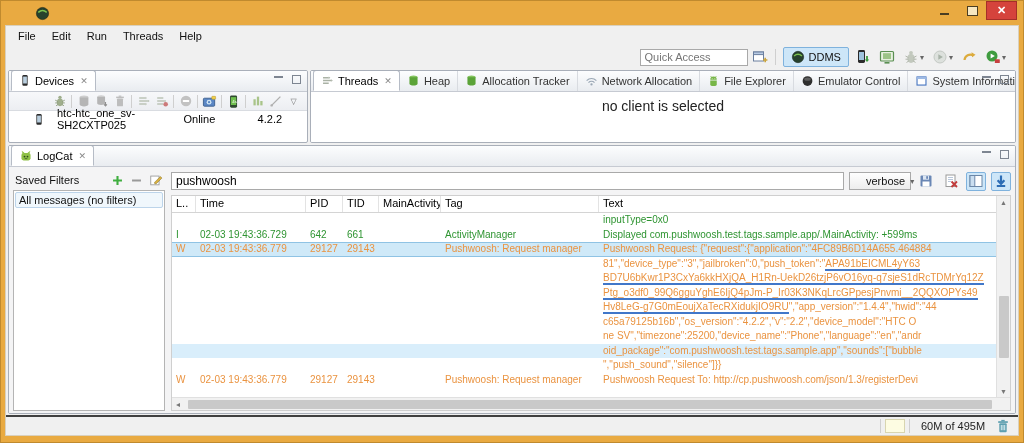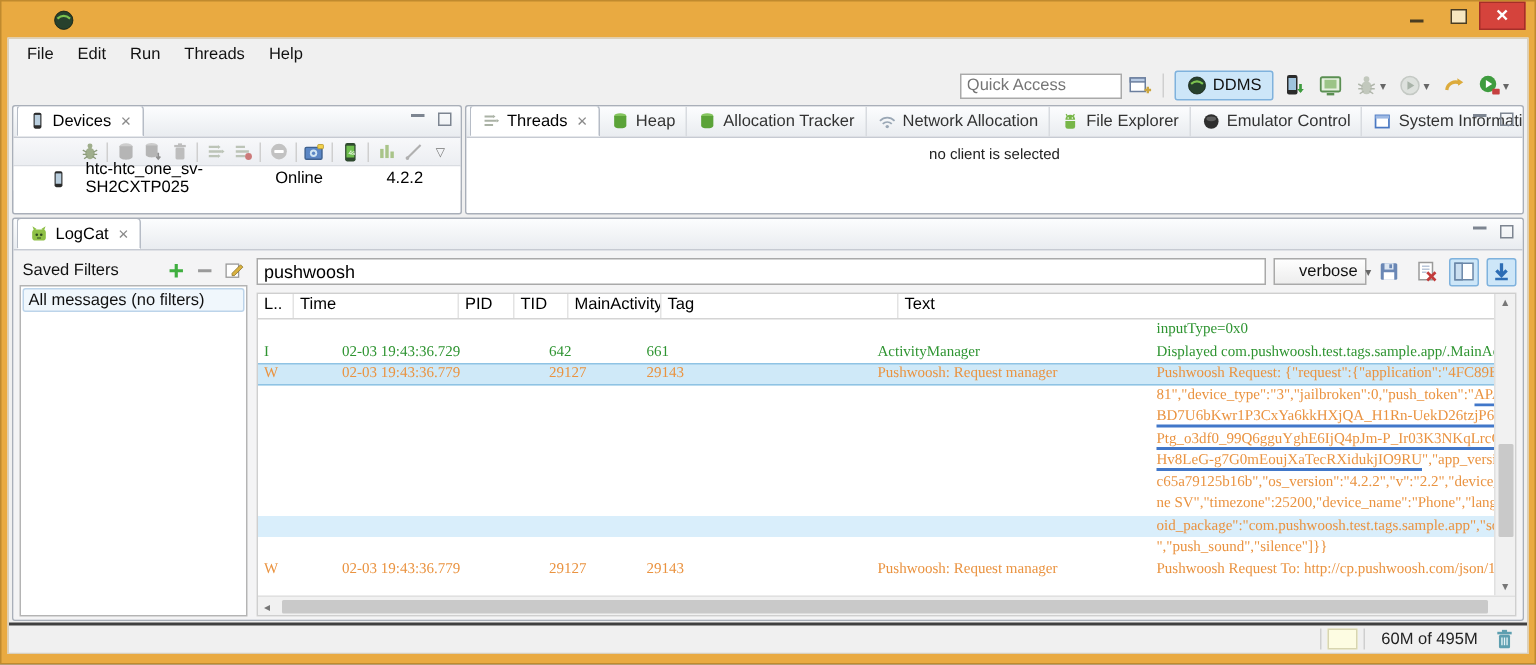--- a/index.html
+++ b/index.html
@@ -56,21 +56,21 @@
                  display:flex; align-items:center; justify-content:flex-end; padding-right:6px; gap:3px; }
   .dev-toolbar .tsep { height:13px; margin:0 1px; }
   .dev-head { height:15px; display:flex; align-items:center; font-size:11px; color:#111;
               border-bottom:1px solid #e6e6e6; padding-left:40px; background:#fff; }
   .dev-row { height:16px; display:flex; align-items:center; font-size:11px; color:#000; background:#fff; }
   .dev-row .ic { margin-left:24px; }
   .dev-name { margin-left:12px; width:128px; }
   .dev-status { width:75px; }
   .dev-ver { width:50px; }
 
-  .noclient { font-size:10px; color:#222; text-align:center; padding-top:6px; background:#fff; flex:1; }
+  .noclient { font-size:14px; color:#222; text-align:center; padding-top:6px; background:#fff; flex:1; }
 
   
   .lc-content { flex:1; display:flex; background:#f4f4f5; padding:3px 4px 2px 4px; gap:6px; }
   .lc-left { width:152px; display:flex; flex-direction:column; }
   .sf-header { height:20px; display:flex; align-items:center; font-size:11px; color:#111; gap:6px; padding:0 2px;}
   .sf-title { flex:1; }
   .sf-list { flex:1; background:#fff; border:1px solid #b4b4b4; padding:1px; }
   .sf-item { font-size:11px; color:#111; padding:1px 3px; border:1px solid #bcd4ea; background:#f0f7fc;
              border-radius:2px; white-space:nowrap; overflow:hidden; }
   .lc-right { flex:1; display:flex; flex-direction:column; min-width:0; }
@@ -82,22 +82,22 @@
   .lc-select span.val { flex:1;margin-left:12px; }
   .lc-tbtn { width:20px; height:19px; display:flex; align-items:center; justify-content:center; border-radius:2px; }
   .lc-tbtn.toggled { background:#cde6f8; border:1px solid #7fb2dd; }
 
   .log-table { flex:1; border:1px solid #cfcfcf; background:#fff; display:flex; flex-direction:column; min-height:0; }
   .log-grid { flex:1; display:flex; min-height:0; }
   .log-cols { flex:1; display:flex; flex-direction:column; min-width:0; overflow:hidden; }
   .lhead { height:17px; display:flex; border-bottom:1px solid #d4d4d4; font-size:11px; color:#000; background:#fff; }
   .lhead .hc { padding:1px 4px; border-right:1px solid #e3e3e3; overflow:hidden; white-space:nowrap; }
   .lrows { flex:1; overflow:hidden; position:relative; }
-  .lrow { display:flex; height:14.5px; line-height:14.5px; font-family:Liberation Serif, serif;
-          font-size:10px; white-space:nowrap;gap:28px; }
+  .lrow { display:flex; height:14.5px; line-height:14.5px; font-family:Liberation Sans, sans-serif;
+          font-size:10px; white-space:nowrap; }
   .lrow > div { overflow:hidden; padding:0 4px 0 4px; }
   .lrow.info  { color:#2e9431; }
   .lrow.warn  { color:#ea9340; }
   .lrow.selected { background:#cfe9f8; border-top:1px solid #8fc3e4; border-bottom:1px solid #8fc3e4;
                    height:14.5px; line-height:12.5px; }
   .lrow.highlighted { background:#d9eefb; }
   .seg.u { border-bottom:2px solid #4177c9; }
 
   .vscroll { width:14px; background:#f1f1f1; border-left:1px solid #e0e0e0; display:flex; flex-direction:column;
              align-items:center; font-size:7px; color:#777; }

